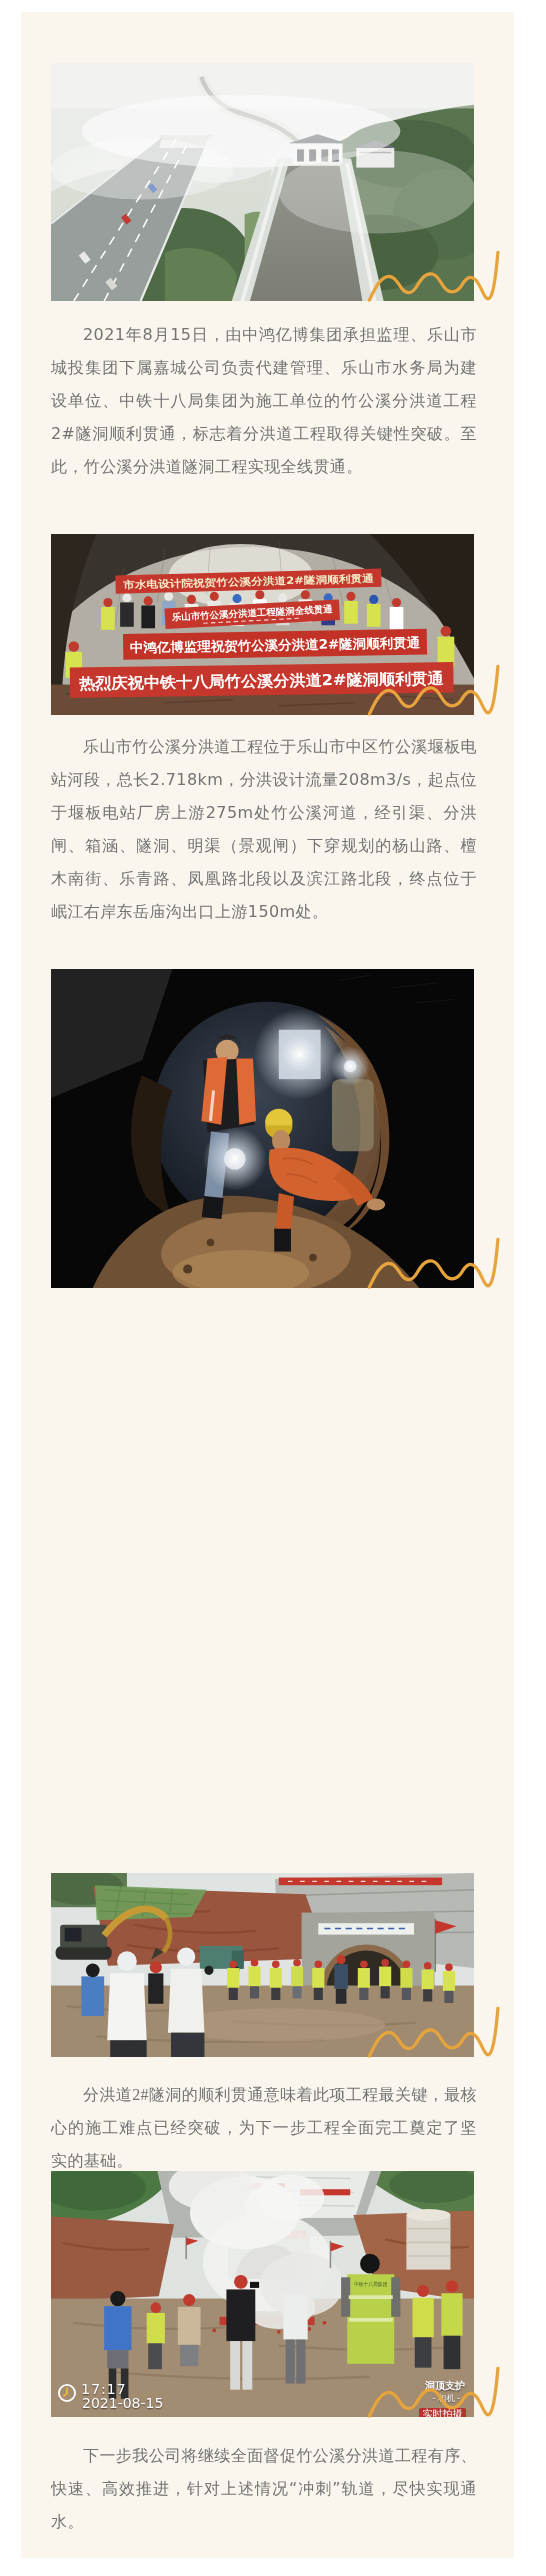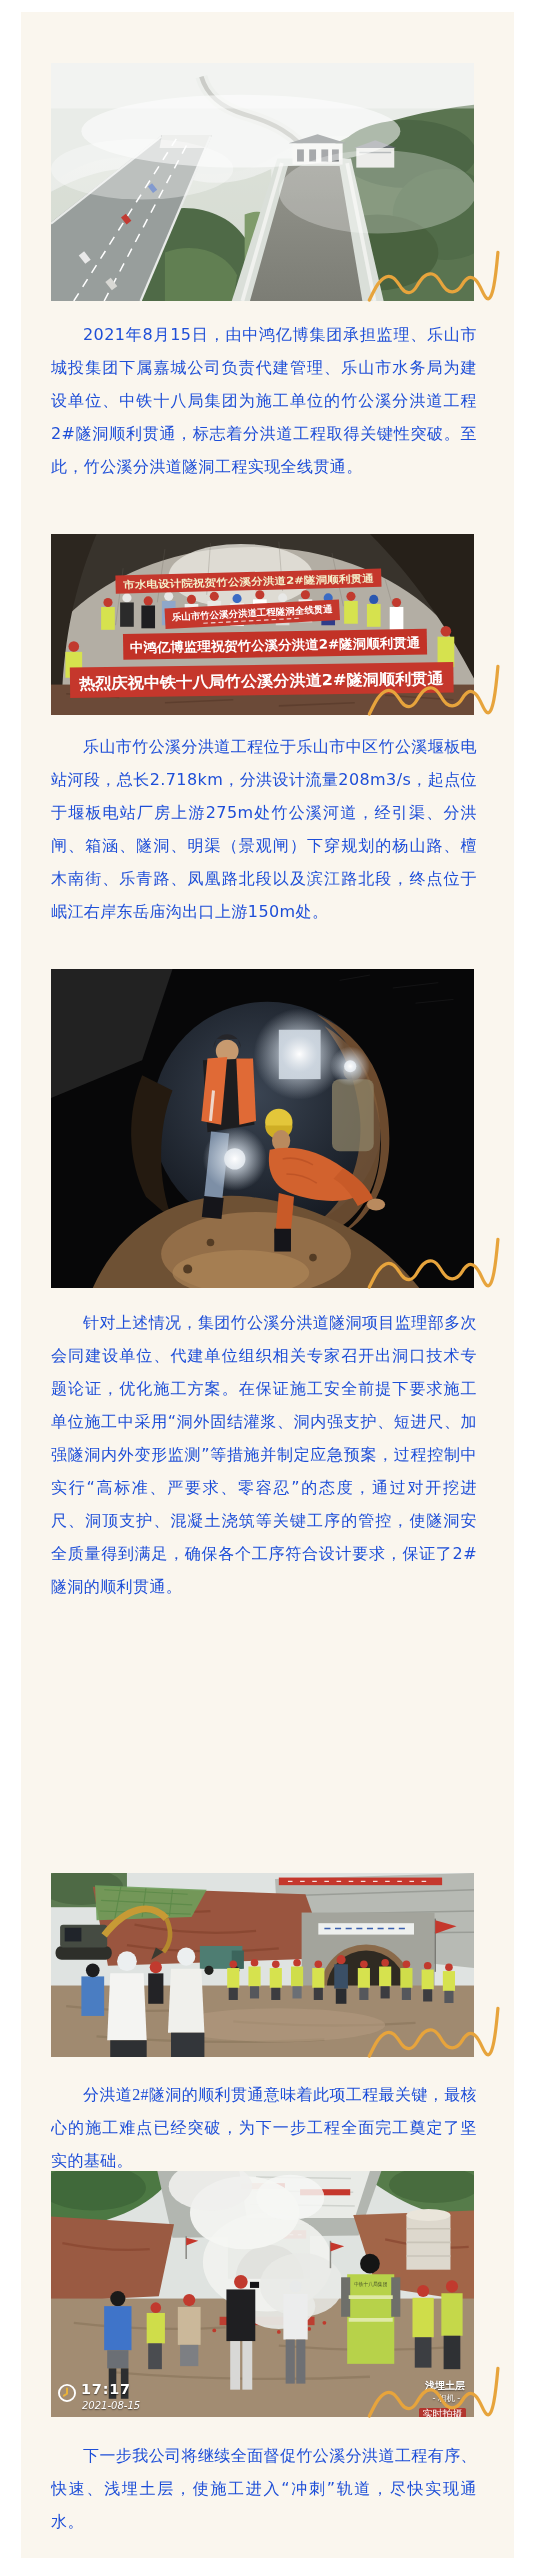--- a/index.html
+++ b/index.html
@@ -9,21 +9,21 @@
     font-family:"DejaVu Sans",sans-serif;
     overflow:hidden;
   }
   .card{
     position:absolute;left:21px;top:12px;width:493px;height:2546px;
     background:#faf6ee;
   }
   
   .tblock{
     position:absolute;left:30px;width:426px;overflow:hidden;
-    font-size:16px;line-height:33px;color:#1d4ed8;
+    font-size:16px;line-height:33px;color:#737373;
     text-align:justify;letter-spacing:0.4px;
   }
   .tblock p{margin:0;text-indent:2em;}
   .t1{top:306px;height:205px;}
   .t2{top:718px;height:237px;}
   .t3{top:1294px;height:570px;}
   .t4{top:2066px;height:103px;font-family:Liberation Serif, serif;}
   .t5{top:2427px;height:103px;}
   
   .photo{position:absolute;left:30px;width:423px;}
@@ -35,22 +35,22 @@
   .p4{top:1861px;height:184px;}
   .p5{top:2159px;height:246px;}
   
   .squiggle{
     position:absolute;right:-27px;bottom:-12px;width:134px;height:65px;
     pointer-events:none;
   }
   
   .ov{position:absolute;color:#fff;text-shadow:0 0.8px 1.5px rgba(0,0,0,.55);}
   .ov-clock{left:6px;bottom:13.7px;width:20px;height:20px;}
-  .ov-time{left:30px;bottom:20px;font-size:14.4px;font-weight:bold;letter-spacing:0.8px;}
-  .ov-date{left:31px;bottom:6px;font-size:10px;font-style:italic;}
+  .ov-time{left:30px;bottom:20px;font-size:14.4px;font-weight:normal;letter-spacing:0.8px;}
+  .ov-date{left:31px;bottom:6px;font-size:14px;}
   .ov-wm1{right:9px;bottom:24px;font-size:10px;font-weight:bold;text-align:right;}
   .ov-wm2{right:13.7px;bottom:13px;font-size:8.3px;text-align:right;}
   .ov-badge{
     right:7.6px;bottom:-1.5px;font-size:10px;line-height:9px;padding:0.8px 3.8px;
     background:#b3352e;border-radius:1.5px;text-shadow:none;
   }
   .svgtext{font-family:"DejaVu Sans",sans-serif;}
 </style>
 </head>
 <body>
@@ -323,21 +323,20 @@
             </g>
         </g>
       </svg>
     </div>
     <svg class="squiggle" viewBox="0 0 185 90">
       <path d="M3,72 C10,58 16,44 26,40 C36,36 42,48 48,56 C54,64 62,64 68,54 C74,44 80,34 90,36 C100,38 102,52 110,58 C118,64 126,60 132,50 C138,40 144,38 150,44 C158,52 160,66 166,70 C174,74 178,40 181,6" fill="none" stroke="#e7a43c" stroke-width="4.5" stroke-linecap="round"></path>
     </svg>
   </div>
 
   <div class="tblock t3">
-    <p>针对上述情况，集团竹公溪分洪道隧洞项目监理部多次会同建设单位、代建单位组织相关专家召开出洞口技术专题论证，优化施工方案。在保证施工安全前提下要求施工单位施工中采用“洞外固结灌浆、洞内强支护、短进尺、加强隧洞内外变形监测”等措施并制定应急预案，过程控制中实行“高标准、严要求、零容忍”的态度，通过对开挖进尺、洞顶支护、混凝土浇筑等关键工序的管控，使隧洞安全质量得到满足，确保各个工序符合设计要求，保证了2#隧洞的顺利贯通。</p>
   </div>
 
   <div class="photo p4">
     <div class="clip">
       <svg class="scene" viewBox="0 0 557 242" preserveAspectRatio="none">
         <rect width="557" height="242" fill="#dfe3e1"></rect>
         <rect x="0" y="0" width="100" height="45" fill="#5d7b52"></rect>
         <ellipse cx="40" cy="18" rx="55" ry="24" fill="#4e6a45"></ellipse>
 
         <polygon points="295,8 557,0 557,125 300,98" fill="#b7bab4"></polygon>
@@ -616,27 +615,27 @@
             <rect x="517" y="217" width="22" height="44" fill="#2f3134"></rect>
         </g>
       </svg>
 
       <svg class="ov ov-clock" viewBox="0 0 26 26">
         <circle cx="13" cy="13" r="10.5" fill="none" stroke="#ffffff" stroke-width="2.4"></circle>
         <path d="M13,7 L13,14 L9,16.5" fill="none" stroke="#e8b23a" stroke-width="2.6" stroke-linecap="round" stroke-linejoin="round"></path>
       </svg>
       <div class="ov ov-time">17:17</div>
       <div class="ov ov-date">2021-08-15</div>
-      <div class="ov ov-wm1">浅埋土层</div>
+      <div class="ov ov-wm1">洞顶支护</div>
       <div class="ov ov-wm2">- 相机 -</div>
       <div class="ov ov-badge">实时拍摄</div>
     </div>
     <svg class="squiggle" viewBox="0 0 185 90">
       <path d="M3,72 C10,58 16,44 26,40 C36,36 42,48 48,56 C54,64 62,64 68,54 C74,44 80,34 90,36 C100,38 102,52 110,58 C118,64 126,60 132,50 C138,40 144,38 150,44 C158,52 160,66 166,70 C174,74 178,40 181,6" fill="none" stroke="#e7a43c" stroke-width="4.5" stroke-linecap="round"></path>
     </svg>
   </div>
 
   <div class="tblock t5">
-    <p>下一步我公司将继续全面督促竹公溪分洪道工程有序、快速、浅埋土层，使施工进入“冲刺”轨道，尽快实现通水。</p>
+    <p>下一步我公司将继续全面督促竹公溪分洪道工程有序、快速、高效推进，针对上述情况“冲刺”轨道，尽快实现通水。</p>
   </div>
 
 </div>
 
 
 </body></html>

